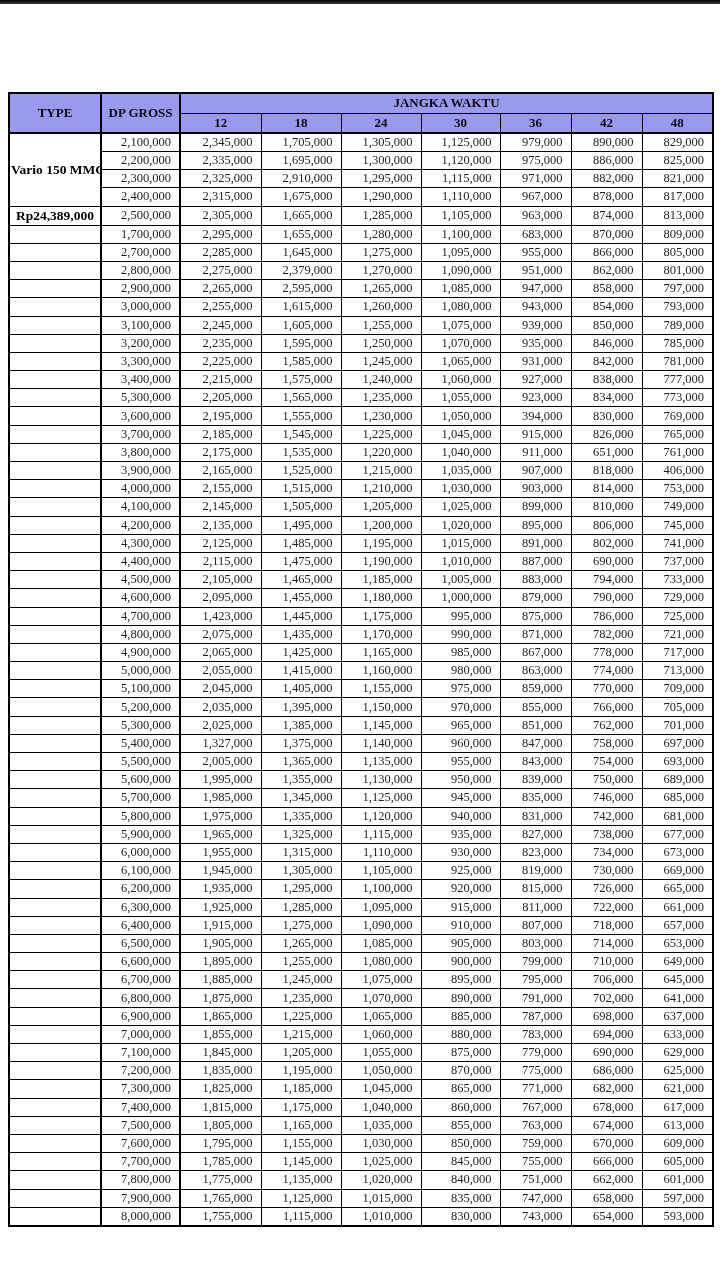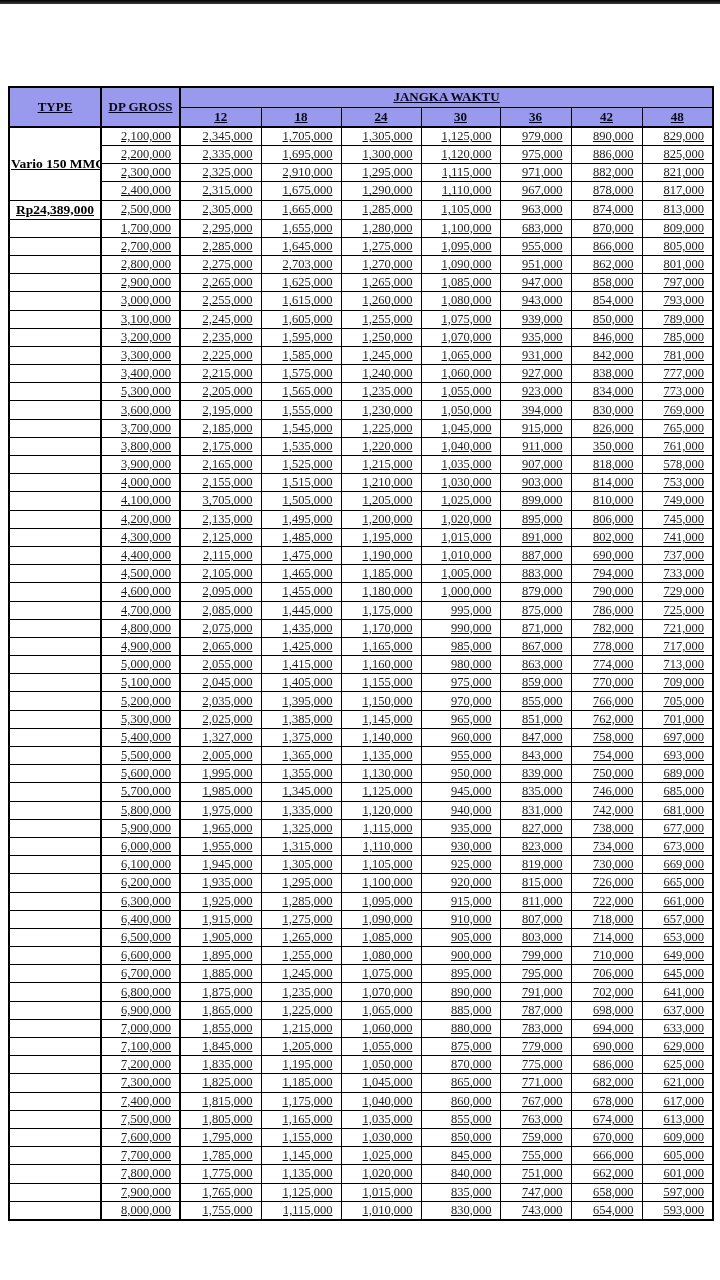--- a/index.html
+++ b/index.html
@@ -10,26 +10,25 @@
     font-family: "Liberation Serif", serif;
     position: relative;
     overflow: hidden;
   }
   .top-bar {
     position: absolute; top: 0; left: 0;
     width: 720px; height: 4px;
     background: linear-gradient(#000000, #3c3c3c);
   }
   table.price-table {
-    position: absolute; left: 8px; top: 86px;
+    position: absolute; left: 8px; top: 92px;
     width: 704px;
     border-collapse: collapse;
     table-layout: fixed;
     border: 2px solid var(--border-color, #000);
-    text-decoration: underline;
   }
   th, td {
     border: 1px solid var(--border-color, #000);
     overflow: hidden; white-space: nowrap;
     vertical-align: middle;
   }
   thead th {
     background: var(--header-bg, #9999ee);
     font-weight: bold;
     font-size: 13px;
@@ -165,32 +164,32 @@
         <td class="num">1,275,000</td>
         <td class="num">1,095,000</td>
         <td class="num">955,000</td>
         <td class="num">866,000</td>
         <td class="num">805,000</td>
       </tr>
       <tr>
         <td class="type-col"></td>
         <td class="num dp-col">2,800,000</td>
         <td class="num">2,275,000</td>
-        <td class="num">2,703,000</td>
+        <td class="num">2,379,000</td>
         <td class="num">1,270,000</td>
         <td class="num">1,090,000</td>
         <td class="num">951,000</td>
         <td class="num">862,000</td>
         <td class="num">801,000</td>
       </tr>
       <tr>
         <td class="type-col"></td>
         <td class="num dp-col">2,900,000</td>
         <td class="num">2,265,000</td>
-        <td class="num">1,625,000</td>
+        <td class="num">2,595,000</td>
         <td class="num">1,265,000</td>
         <td class="num">1,085,000</td>
         <td class="num">947,000</td>
         <td class="num">858,000</td>
         <td class="num">797,000</td>
       </tr>
       <tr>
         <td class="type-col"></td>
         <td class="num dp-col">3,000,000</td>
         <td class="num">2,255,000</td>
@@ -279,49 +278,49 @@
         <td class="num">765,000</td>
       </tr>
       <tr>
         <td class="type-col"></td>
         <td class="num dp-col">3,800,000</td>
         <td class="num">2,175,000</td>
         <td class="num">1,535,000</td>
         <td class="num">1,220,000</td>
         <td class="num">1,040,000</td>
         <td class="num">911,000</td>
-        <td class="num">350,000</td>
+        <td class="num">651,000</td>
         <td class="num">761,000</td>
       </tr>
       <tr>
         <td class="type-col"></td>
         <td class="num dp-col">3,900,000</td>
         <td class="num">2,165,000</td>
         <td class="num">1,525,000</td>
         <td class="num">1,215,000</td>
         <td class="num">1,035,000</td>
         <td class="num">907,000</td>
         <td class="num">818,000</td>
-        <td class="num">578,000</td>
+        <td class="num">406,000</td>
       </tr>
       <tr>
         <td class="type-col"></td>
         <td class="num dp-col">4,000,000</td>
         <td class="num">2,155,000</td>
         <td class="num">1,515,000</td>
         <td class="num">1,210,000</td>
         <td class="num">1,030,000</td>
         <td class="num">903,000</td>
         <td class="num">814,000</td>
         <td class="num">753,000</td>
       </tr>
       <tr>
         <td class="type-col"></td>
         <td class="num dp-col">4,100,000</td>
-        <td class="num">3,705,000</td>
+        <td class="num">2,145,000</td>
         <td class="num">1,505,000</td>
         <td class="num">1,205,000</td>
         <td class="num">1,025,000</td>
         <td class="num">899,000</td>
         <td class="num">810,000</td>
         <td class="num">749,000</td>
       </tr>
       <tr>
         <td class="type-col"></td>
         <td class="num dp-col">4,200,000</td>
@@ -373,21 +372,21 @@
         <td class="num">1,455,000</td>
         <td class="num">1,180,000</td>
         <td class="num">1,000,000</td>
         <td class="num">879,000</td>
         <td class="num">790,000</td>
         <td class="num">729,000</td>
       </tr>
       <tr>
         <td class="type-col"></td>
         <td class="num dp-col">4,700,000</td>
-        <td class="num">2,085,000</td>
+        <td class="num">1,423,000</td>
         <td class="num">1,445,000</td>
         <td class="num">1,175,000</td>
         <td class="num">995,000</td>
         <td class="num">875,000</td>
         <td class="num">786,000</td>
         <td class="num">725,000</td>
       </tr>
       <tr>
         <td class="type-col"></td>
         <td class="num dp-col">4,800,000</td>

